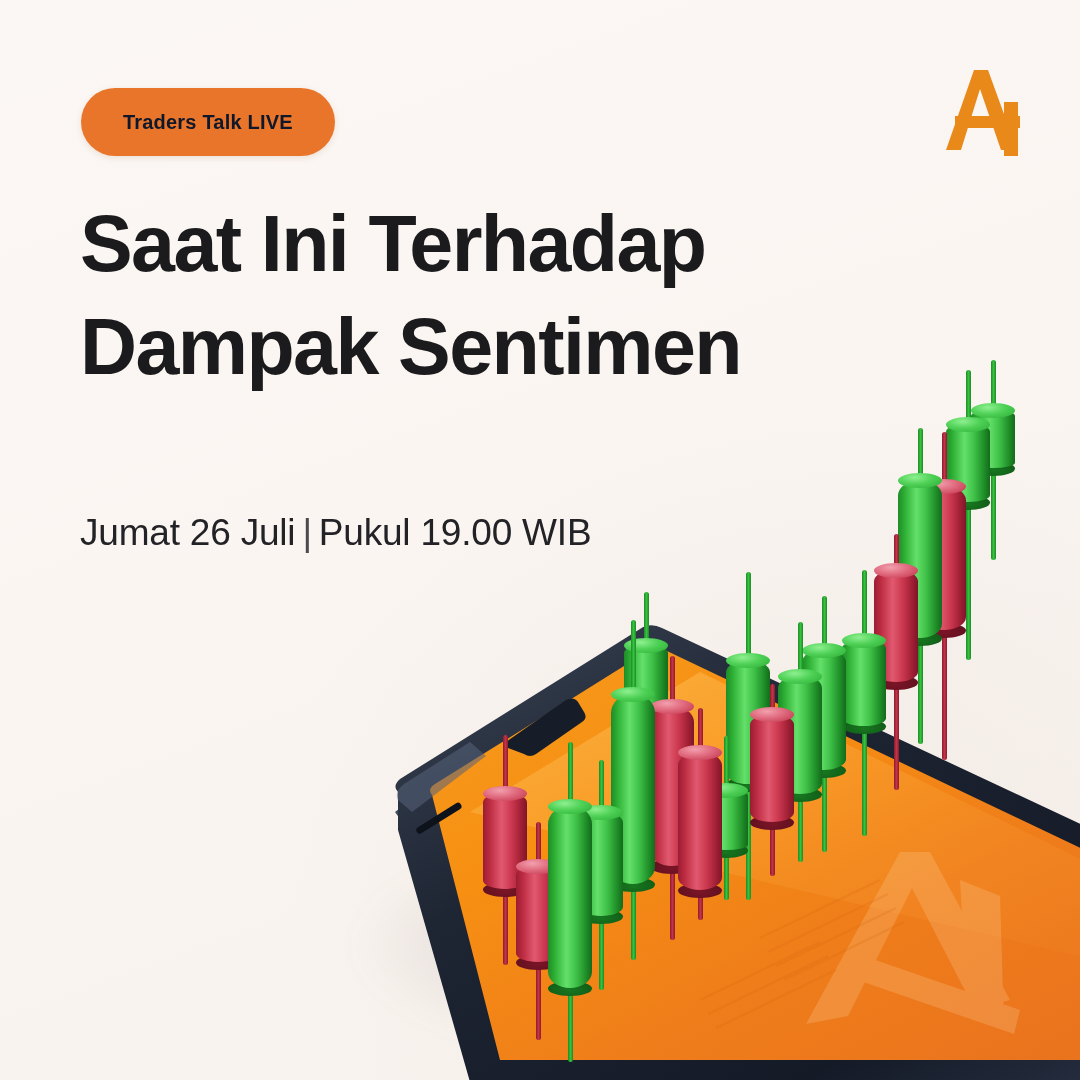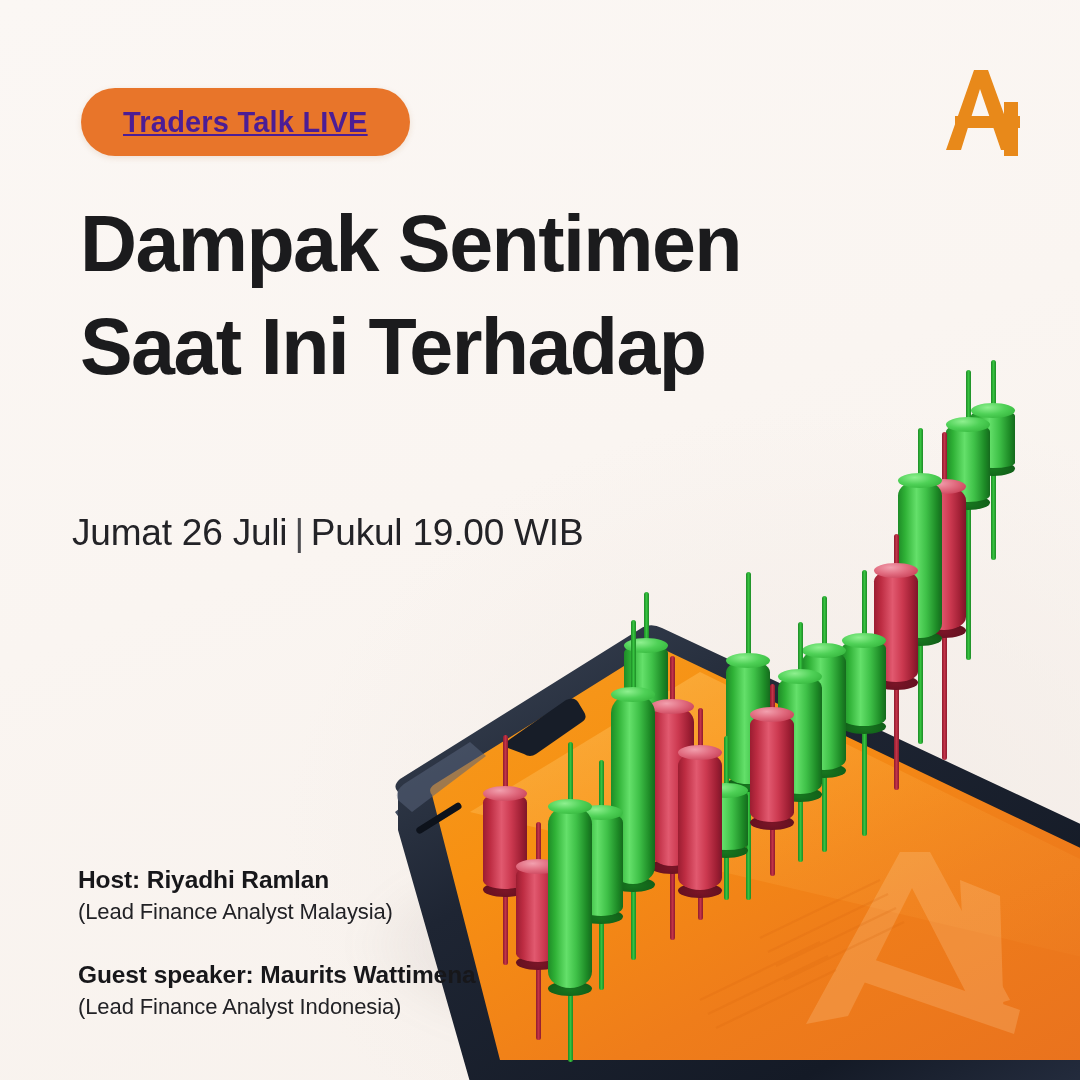--- a/index.html
+++ b/index.html
@@ -18,38 +18,38 @@
 
   
   #badge{
     position:absolute;left:81px;top:88px;
     height:68px;padding:0 42px;
     display:flex;align-items:center;justify-content:center;
     background:#e8752a;border-radius:999px;
     box-shadow:0 2px 6px rgba(160,90,30,.14);
   }
   #badge .txt{
-    color:#4c1d95;font-size:29px;font-weight:bold;
-    letter-spacing:.2px;white-space:nowrap;text-decoration:underline;
+    color:#0f172a;font-size:20px;font-weight:bold;
+    letter-spacing:.2px;white-space:nowrap;
   }
 
   
   #logo{position:absolute;right:48px;top:58px;width:104px;height:104px;}
 
   
   #headline{
     position:absolute;left:80px;top:192px;width:760px;
     color:#1b1b1d;font-size:79px;line-height:103px;
     font-weight:bold;letter-spacing:-1.6px;
   }
   #headline div{white-space:nowrap;}
 
   
   #dateline{
-    position:absolute;left:72px;top:512px;
+    position:absolute;left:80px;top:512px;
     color:#232327;font-size:37px;font-weight:400;letter-spacing:-.2px;
     white-space:nowrap;
   }
   #dateline .sep{color:#4a4a4e;padding:0 7px;font-weight:300;}
 
   
   #credits{position:absolute;left:78px;top:866px;z-index:40;}
   .cred-block{margin-bottom:36px;}
   .cred-name{
     color:#17171a;font-size:24.5px;font-weight:bold;letter-spacing:-.1px;
@@ -287,32 +287,22 @@
 
   <svg id="logo" viewBox="0 0 104 104">
     <g fill="#e8891a">
       <path d="M18 92 L46 12 L60 12 L89 92 L73 92 L52 31 L33 92 Z"></path>
       <path d="M27 58 L92 58 L92 70 L27 70 Z"></path>
       <path d="M76 44 L90 44 L90 98 L76 98 Z"></path>
     </g>
   </svg>
 
   <div id="headline">
+    <div>Saat Ini Terhadap</div>
     <div>Dampak Sentimen</div>
-    <div>Saat Ini Terhadap</div>
   </div>
 
   <div id="dateline">
     <span>Jumat 26 Juli</span><span class="sep">|</span><span>Pukul 19.00 WIB</span>
   </div>
 
-  <div id="credits">
-    <div class="cred-block">
-      <div class="cred-name">Host: Riyadhi Ramlan</div>
-      <div class="cred-role">(Lead Finance Analyst Malaysia)</div>
-    </div>
-    <div class="cred-block">
-      <div class="cred-name">Guest speaker: Maurits Wattimena</div>
-      <div class="cred-role">(Lead Finance Analyst Indonesia)</div>
-    </div>
-  </div>
 
 </div>
 
 </body></html>

